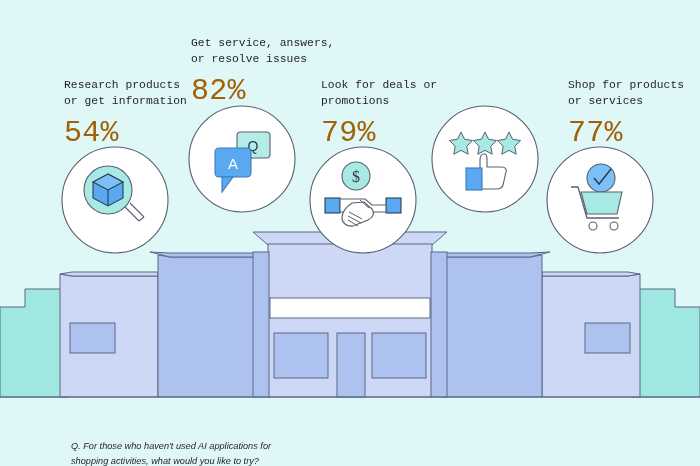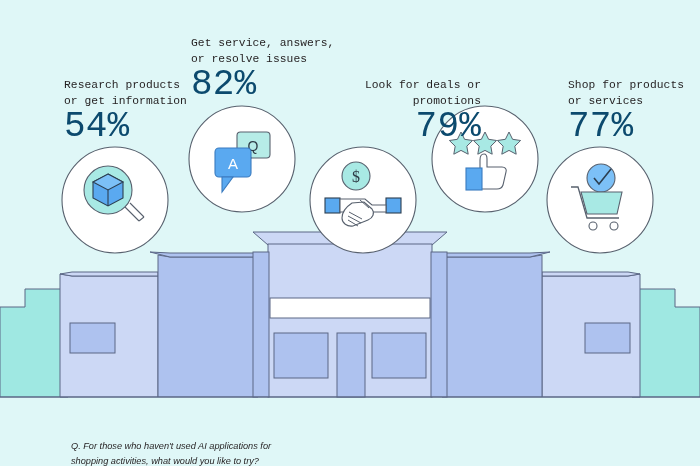--- a/index.html
+++ b/index.html
@@ -34,43 +34,43 @@
     font-family: Liberation Mono, monospace;
   }
   .stat-label {
     font-size: 11.3px;
     line-height: 15.5px;
     color: #231f20;
     letter-spacing: 0.05px;
     white-space: pre-line;
   }
   .stat-pct {
-    font-size: 36px;
+    font-size: 30px;
     line-height: 34px;
-    color: #0c4a6e;
+    color: #a16207;
     font-weight: 300;
     letter-spacing: 0.2px;
-    margin-top: 1px;
+    margin-top: 7px;
   }
   .footnote {
     position: absolute;
     left: 71px;
     top: 426px;
     width: 300px;
     font-size: 9.2px;
     line-height: 15px;
     font-style: italic;
     color: #231f20;
     white-space: pre-line;
     margin-top: 13px;
   }
   
   #stat-0 { left: 64px;  top: 78px; }
   #stat-1 { left: 191px; top: 36px; }
-  #stat-2 { left: 321px; top: 78px; text-align: right; }
+  #stat-2 { left: 321px; top: 78px; }
   #stat-3 { left: 443px; top: 36px; }
   #stat-4 { left: 568px; top: 78px; }
 </style>
 </head>
 <body>
 
 <div id="stage">
 
   <svg id="scene" viewBox="0 0 700 466" xmlns="http://www.w3.org/2000/svg">
 

